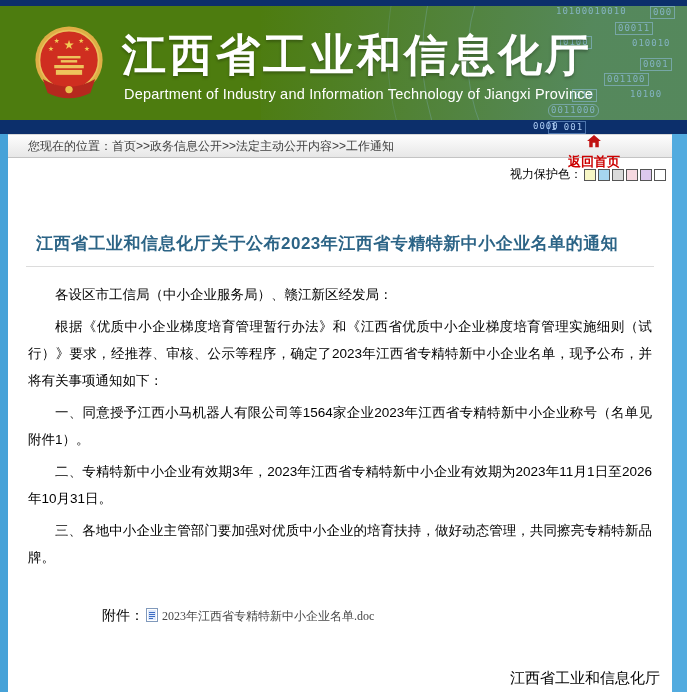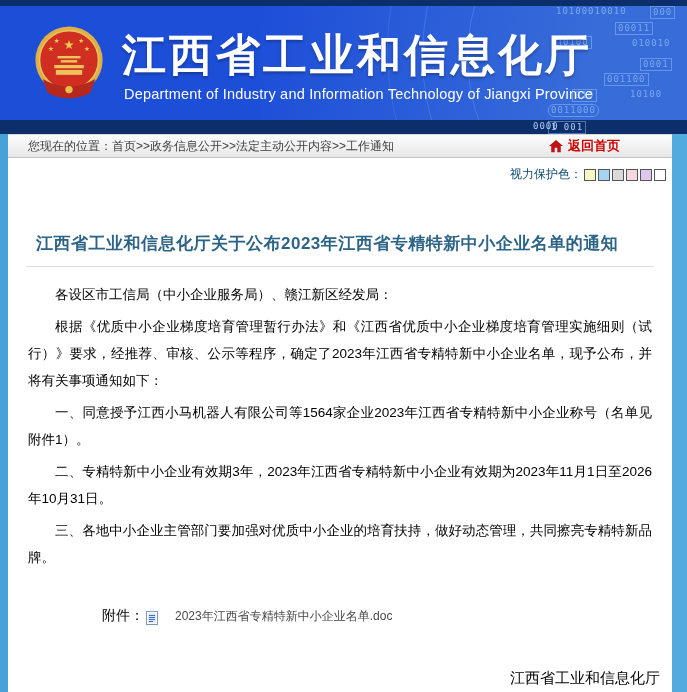--- a/index.html
+++ b/index.html
@@ -5,21 +5,21 @@
   * { box-sizing: border-box; }
   html,body { margin:0; padding:0; }
   body {
     width:687px; height:692px; position:relative; overflow:hidden;
     background:#ffffff; font-family:"Liberation Sans", sans-serif;
   }
 
   
   .site-header {
     position:absolute; top:0; left:0; width:687px; height:134px;
-    background:#1d4ed8; overflow:hidden;
+    background:#4d7c0f; overflow:hidden;
   }
   .stripe-top    { position:absolute; top:0; left:0; width:100%; height:6px;  background:#0c2f6b; z-index:3; }
   .stripe-bottom { position:absolute; bottom:0; left:0; width:100%; height:14px; background:#0c2f6b; z-index:3; }
   .header-glow {
     position:absolute; right:0; top:0; width:62%; height:100%;
     background:linear-gradient(100deg, rgba(60,120,190,0) 0%, rgba(98,156,218,0.38) 75%);
   }
   .globe-arc { position:absolute; border-radius:50%; border:1px solid rgba(150,200,255,0.22); }
   .arc1 { width:480px; height:480px; right:-215px; top:-185px; }
   .arc2 { width:370px; height:370px; right:-150px; top:-128px; }
@@ -53,48 +53,48 @@
 
   
   .breadcrumb-bar {
     position:absolute; top:134px; left:8px; width:664px; height:24px;
     background:linear-gradient(#fdfdfd, #e7e7e7);
     border-top:1px solid #d8d8d8; border-bottom:1px solid #c3c3c3;
     z-index:6;
   }
   .bc-left { position:absolute; left:20px; top:0; height:100%; display:flex; align-items:center; font-size:12px; color:#404040; }
   .bc-path { cursor:pointer; }
-  .bc-right { position:absolute; right:52px; top:0; height:100%; display:flex; align-items:center; gap:5px; }
+  .bc-right { position:absolute; right:52px; top:0; height:100%; display:flex; align-items:center; gap:5px;flex-direction:column; }
   .home-link { font-size:13px; font-weight:bold; color:#cc0000; cursor:pointer; }
 
   
   .side-strip-left  { position:absolute; top:134px; left:0;  width:8px;  height:558px; background:#46a2d8; }
   .side-strip-right { position:absolute; top:134px; right:0; width:15px; height:558px; background:#52abdf; }
 
   
   .content { position:absolute; top:158px; left:8px; width:664px; height:534px; background:#ffffff; }
 
-  .eye-row { position:absolute; top:8px; right:6px; display:flex; align-items:center; font-size:12px; color:#0c4a6e;text-align:right; }
+  .eye-row { position:absolute; top:8px; right:6px; display:flex; align-items:center; font-size:12px; color:#000000;text-align:right; }
   .swatch { width:12px; height:12px; border:1px solid #555; margin-left:2px; cursor:pointer; }
 
   .article { position:absolute; top:30px; left:0; width:100%; }
   .article-title {
     text-align:left; font-size:17px; font-weight:bold; color:#2c6486;
     padding:0 28px; letter-spacing:0.5px;margin-top:44px;
   }
   .divider { border:none; border-top:1px solid #dcdcdc; margin:11px 18px 0; }
 
   .body-text { padding:14px 20px 0; font-size:13.5px; line-height:27px; color:#000; }
   .body-text p { margin:0 0 5px; text-indent:2em; text-align:justify; }
 
   .attachment-row { margin:36px 0 0 46px; display:flex; align-items:center; }
   .attachment-label { font-size:14px; color:#000;padding-left:48px; }
   .attachment-link {
-    display:inline-flex; align-items:flex-end; gap:17px; margin-left:2px;
-    font-size:12px; color:#474747; cursor:pointer; text-decoration:none;
+    display:inline-flex; align-items:flex-start; gap:4px; margin-left:2px;
+    font-size:12px; color:#474747; cursor:pointer; text-decoration:none;font-family:Liberation Serif, serif;
   }
 
   .signature { margin-top:44px; text-align:right; font-size:15px; color:#000; }
   .sig-org  { padding-right:12px; }
   .sig-date { padding-right:47px; margin-top:16px; }
 </style>
 </head>
 <body>
 
 <div class="site-header">

